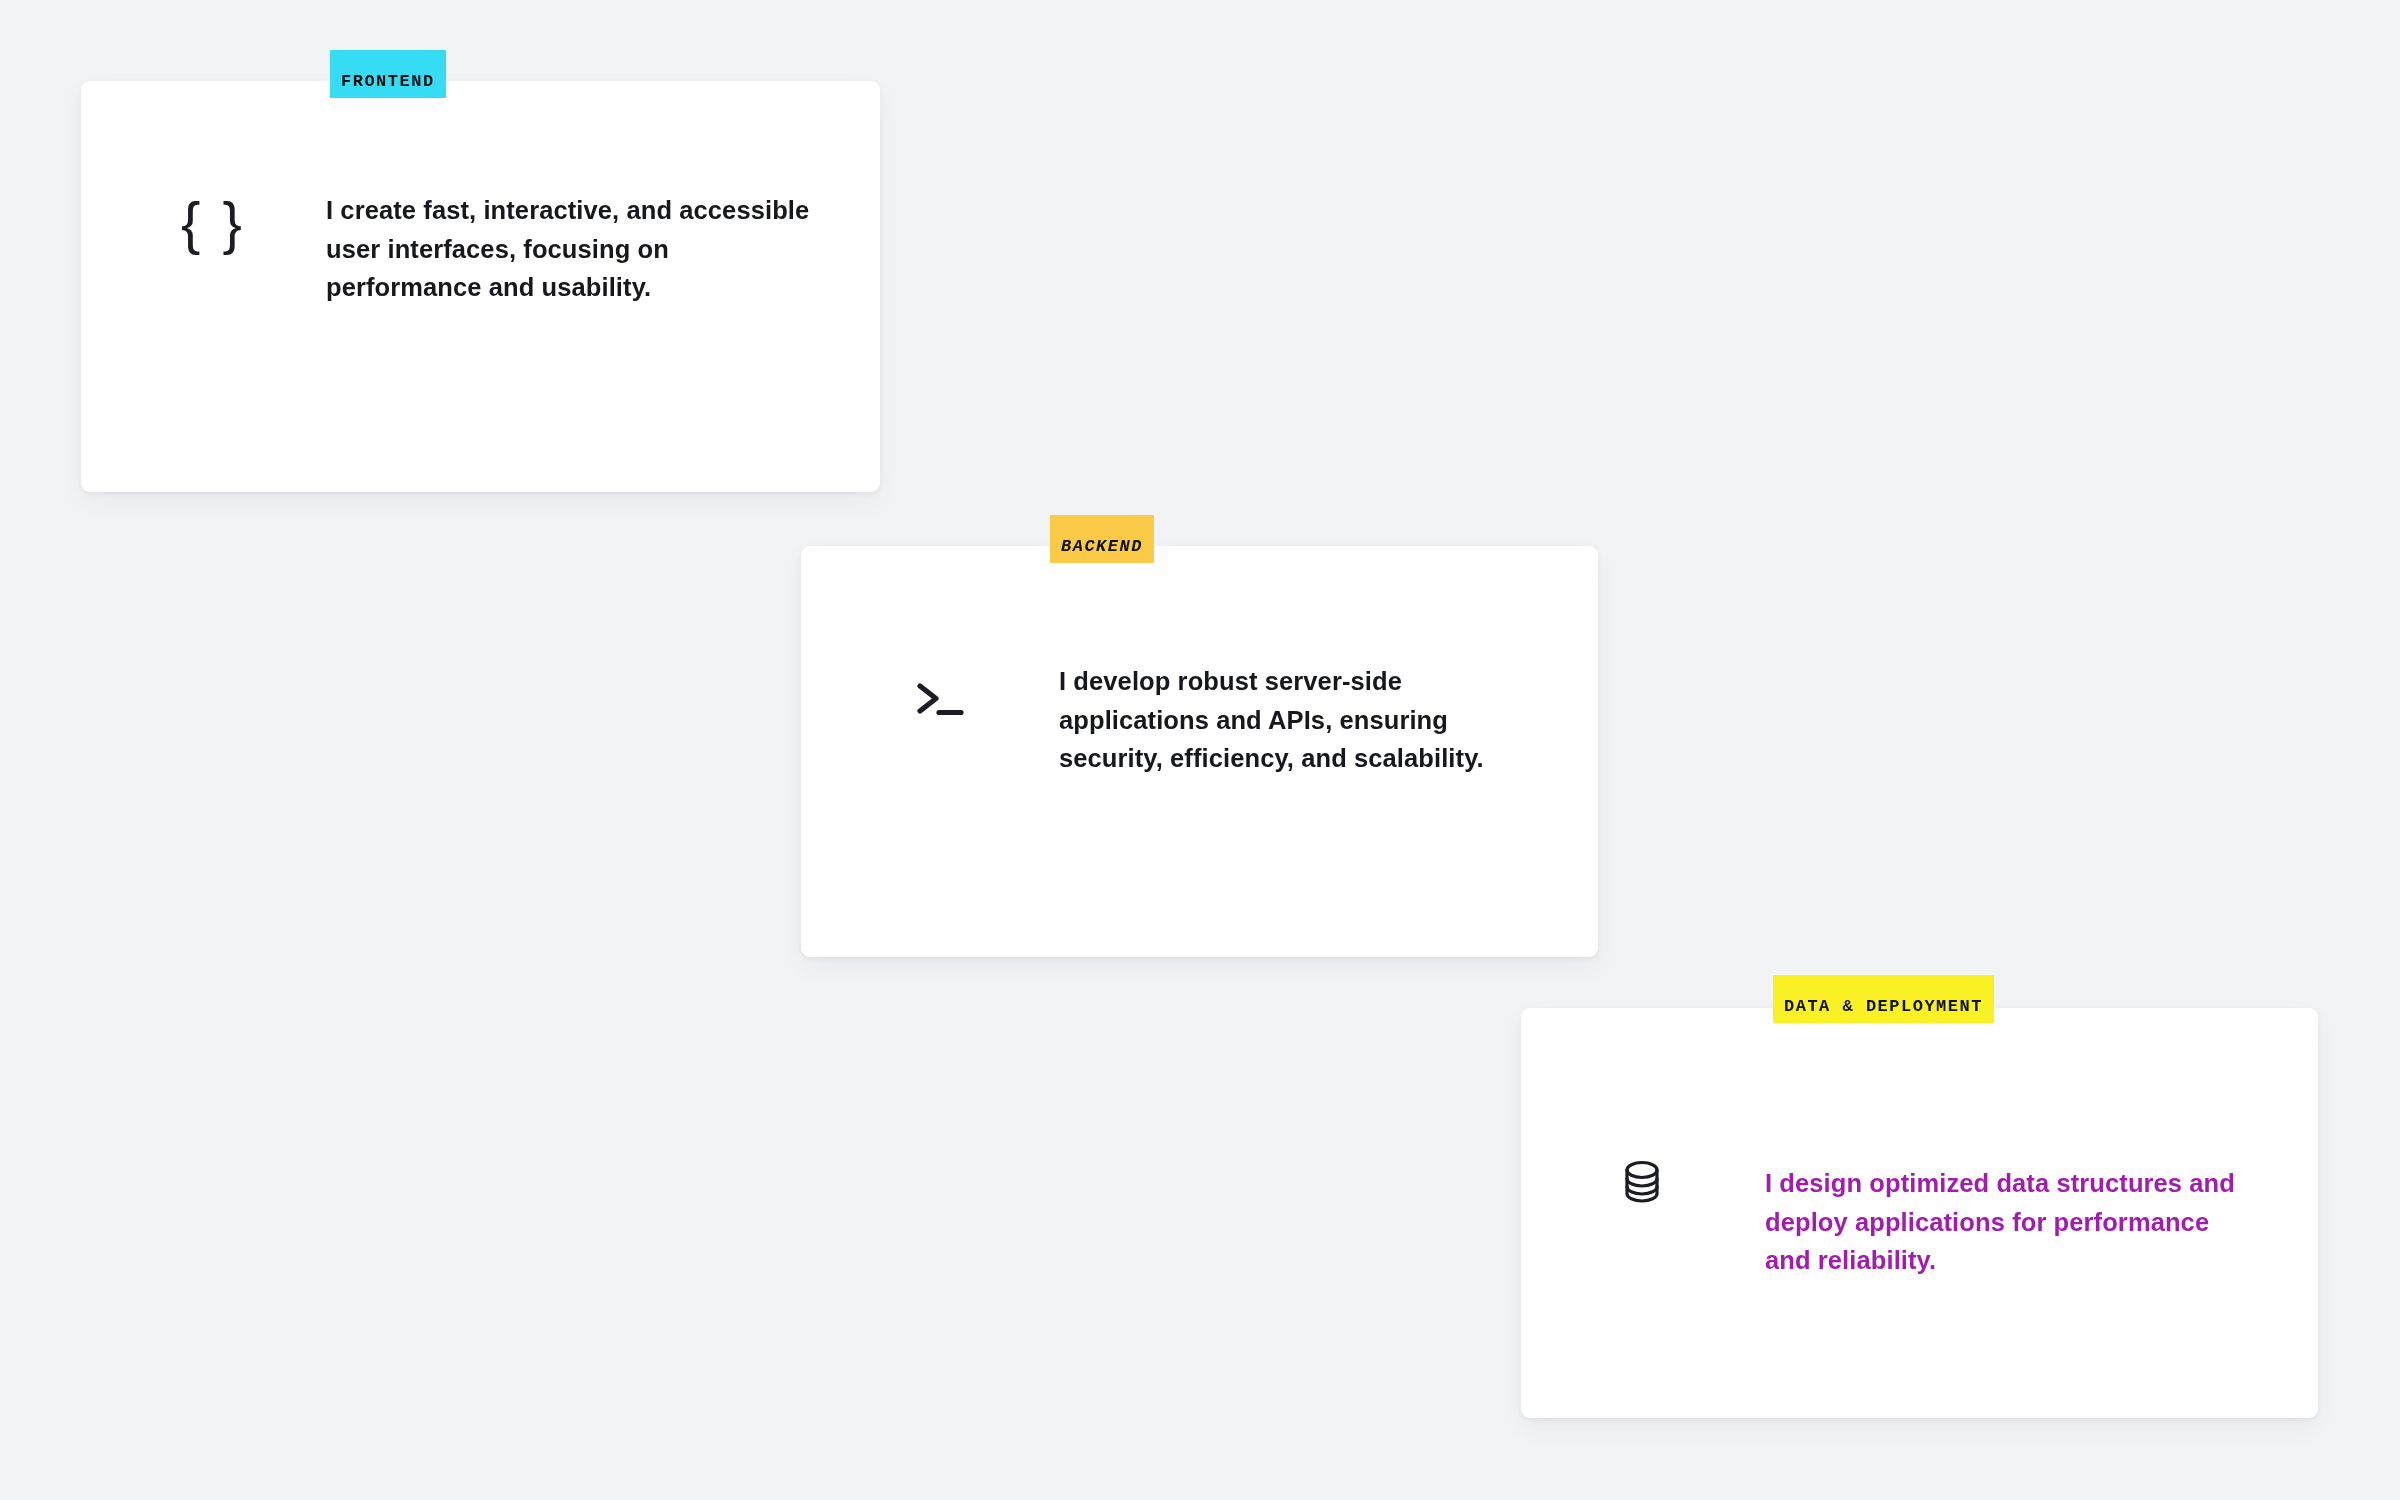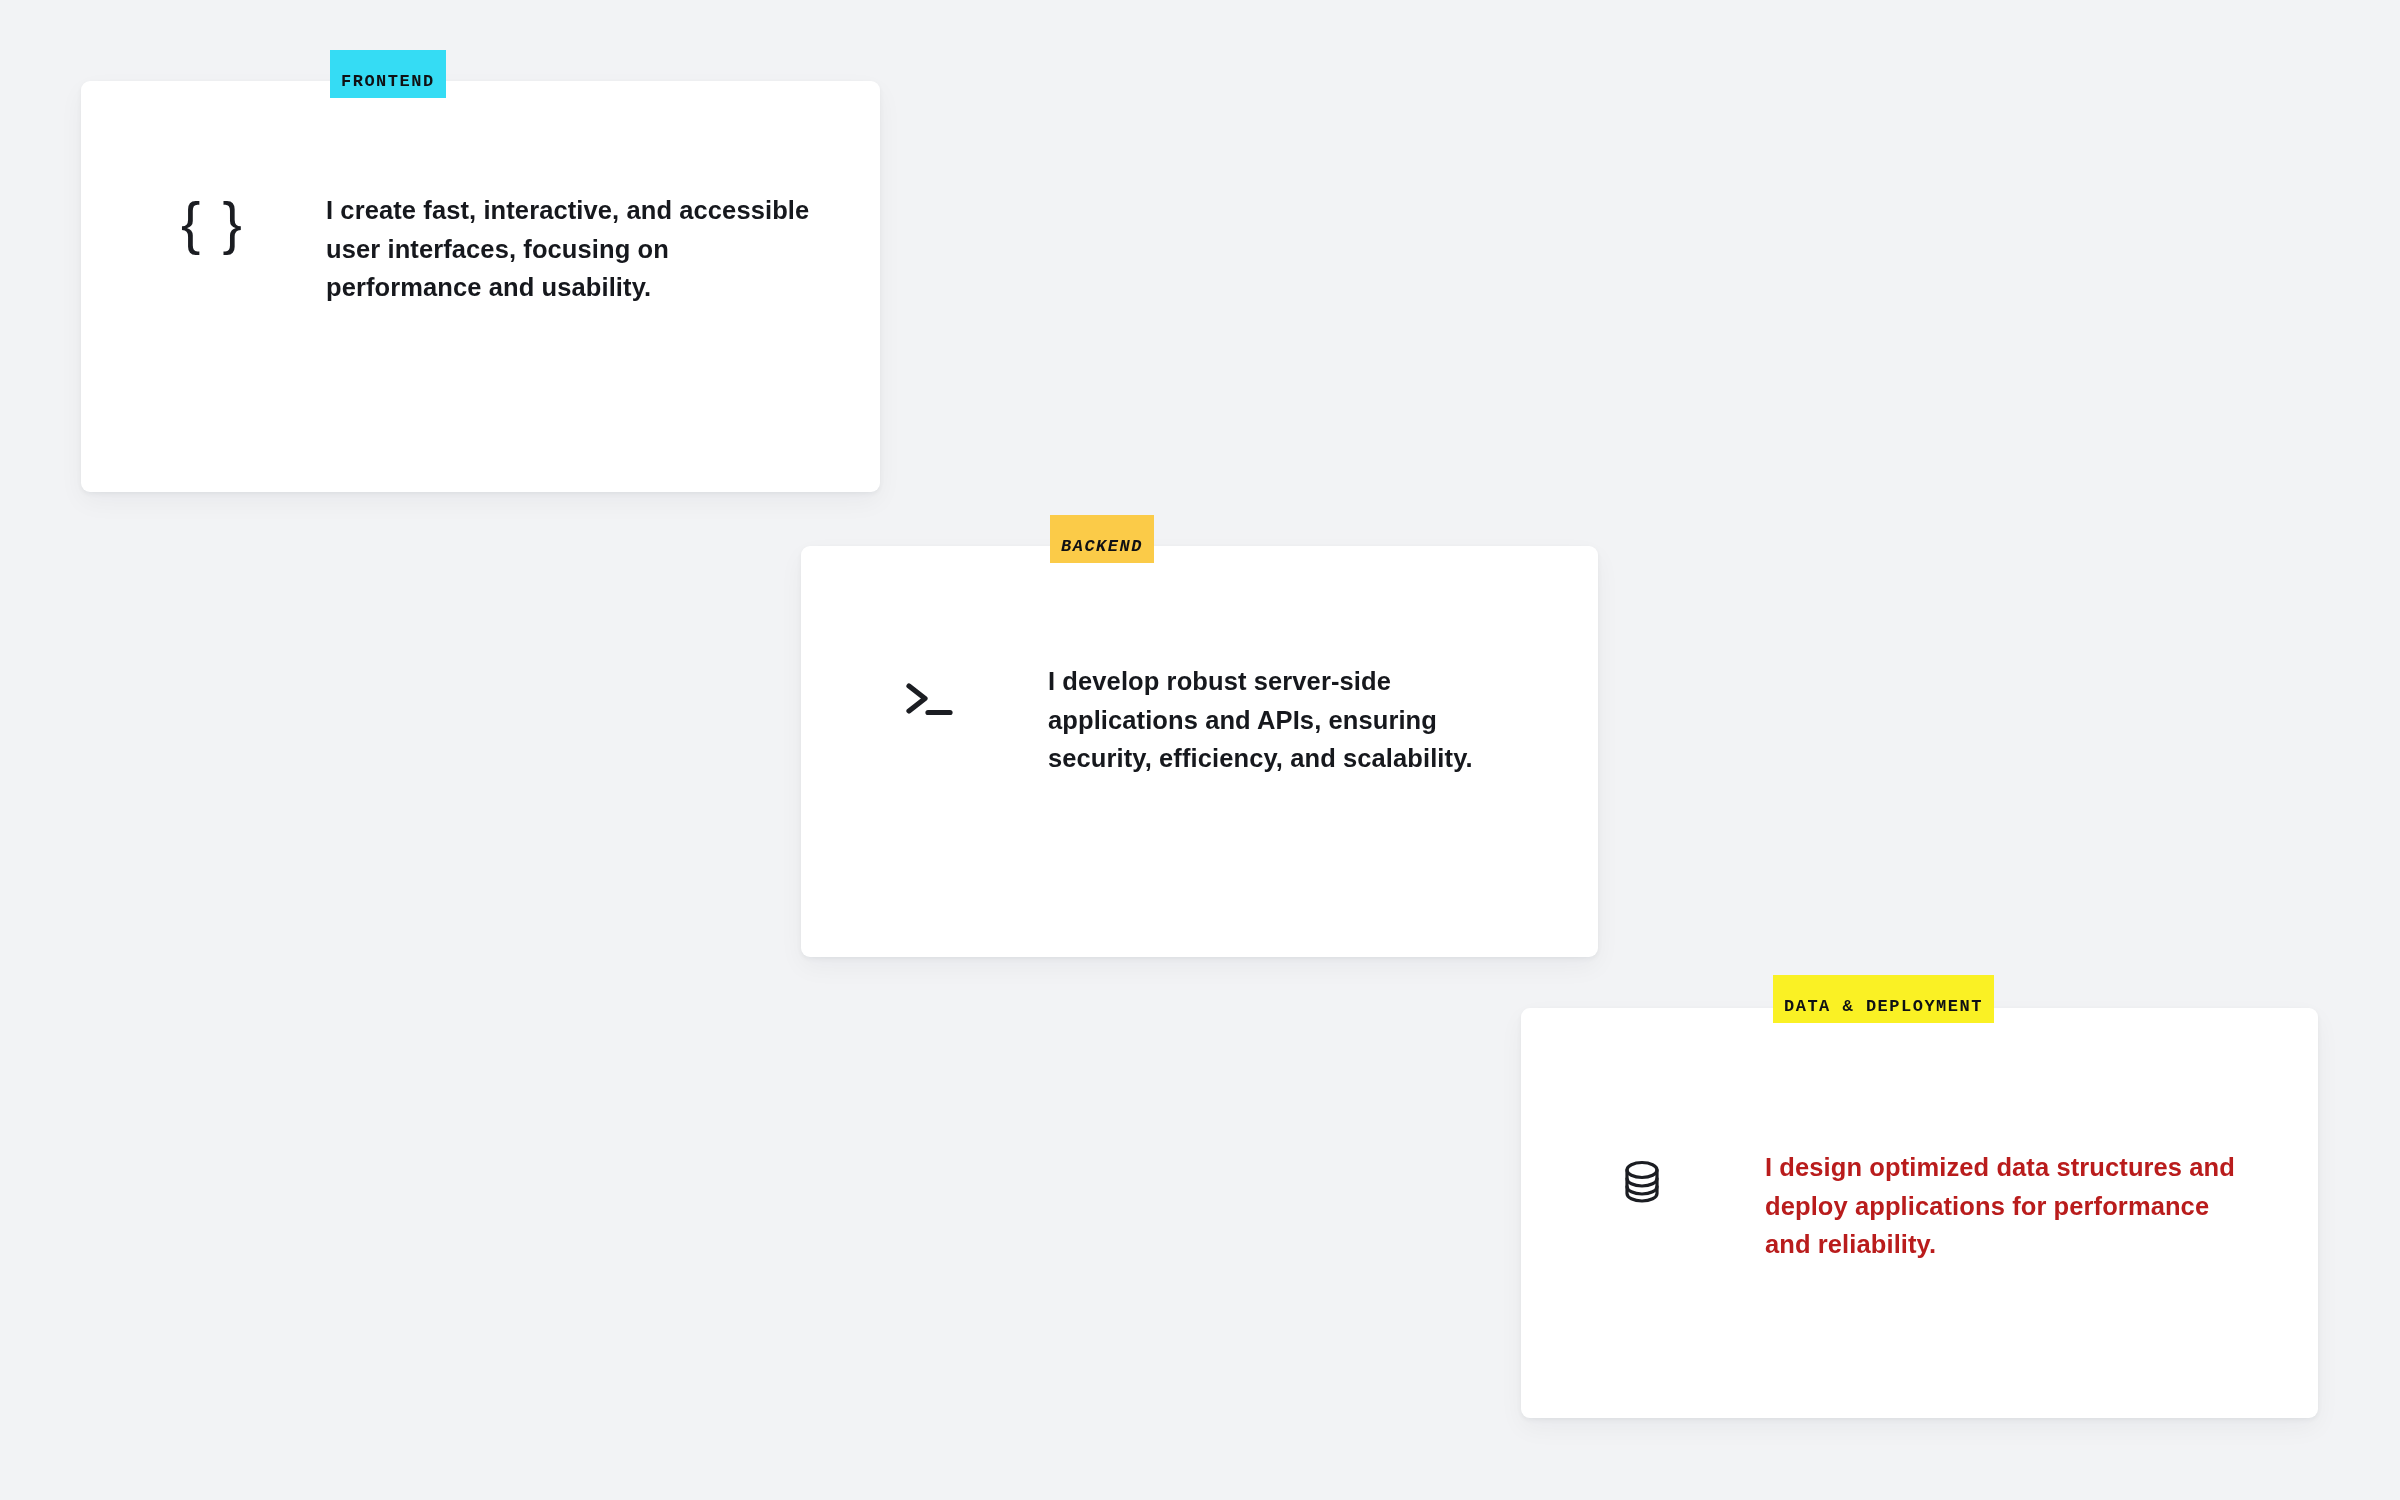--- a/index.html
+++ b/index.html
@@ -101,21 +101,21 @@
   
   #group-frontend { left: 81px; top: 81px; }
   #group-frontend .card { width: 799px; height: 411px; }
   #group-frontend .tag { left: 249px; top: -31px; }
   #group-frontend .card-inner { left: 100px; top: 110px; width: 640px; }
   #group-frontend .icon-slot { width: 145px; height: 60px; padding-top: 2px; }
 
   #group-backend { left: 801px; top: 546px; }
   #group-backend .card { width: 797px; height: 411px; }
   #group-backend .tag { left: 249px; top: -31px; }
-  #group-backend .card-inner { left: 102px; top: 116px; width: 640px; justify-content: space-between; }
+  #group-backend .card-inner { left: 113px; top: 116px; width: 640px; justify-content: space-between; }
   #group-backend .icon-slot { width: 145px; height: 58px; padding-top: 8px; }
 
   #group-data { left: 1521px; top: 1008px; }
   #group-data .card { width: 797px; height: 410px; }
   #group-data .tag { left: 252px; top: -33px; }
   #group-data .card-inner { left: 99px; top: 140px; width: 640px; }
   #group-data .icon-slot { width: 145px; height: 56px; padding-top: 6px; }
 </style>
 </head>
 <body style="background: rgb(242, 243, 245);">
@@ -153,19 +153,19 @@
     <div class="card" style="background: rgb(255, 255, 255);">
       <div class="card-inner">
         <div class="icon-slot">
           <svg class="db-icon" width="44" height="46" viewBox="0 0 44 46" fill="none" aria-hidden="true">
             <ellipse cx="22" cy="11" rx="15" ry="7.5" stroke="currentColor" stroke-width="3.2"></ellipse>
             <path d="M7 11 V34.5 C7 38.6 13.7 42 22 42 C30.3 42 37 38.6 37 34.5 V11" stroke="currentColor" stroke-width="3.2" stroke-linecap="round"></path>
             <path d="M7 19.5 C7 23.6 13.7 27 22 27 C30.3 27 37 23.6 37 19.5" stroke="currentColor" stroke-width="3.2" stroke-linecap="round"></path>
             <path d="M7 27.5 C7 31.6 13.7 35 22 35 C30.3 35 37 31.6 37 27.5" stroke="currentColor" stroke-width="3.2" stroke-linecap="round"></path>
           </svg>
         </div>
-        <div class="card-text" style="color: #b91c1c;">I design optimized data structures and deploy applications for performance and reliability.</div>
+        <div class="card-text" style="color: #a21caf; margin-top: 16px;">I design optimized data structures and deploy applications for performance and reliability.</div>
       </div>
     </div>
     <div class="tag" style="background: rgb(250, 241, 36);">DATA &amp; DEPLOYMENT</div>
   </div>
 
 </div>
 
 </body></html>

